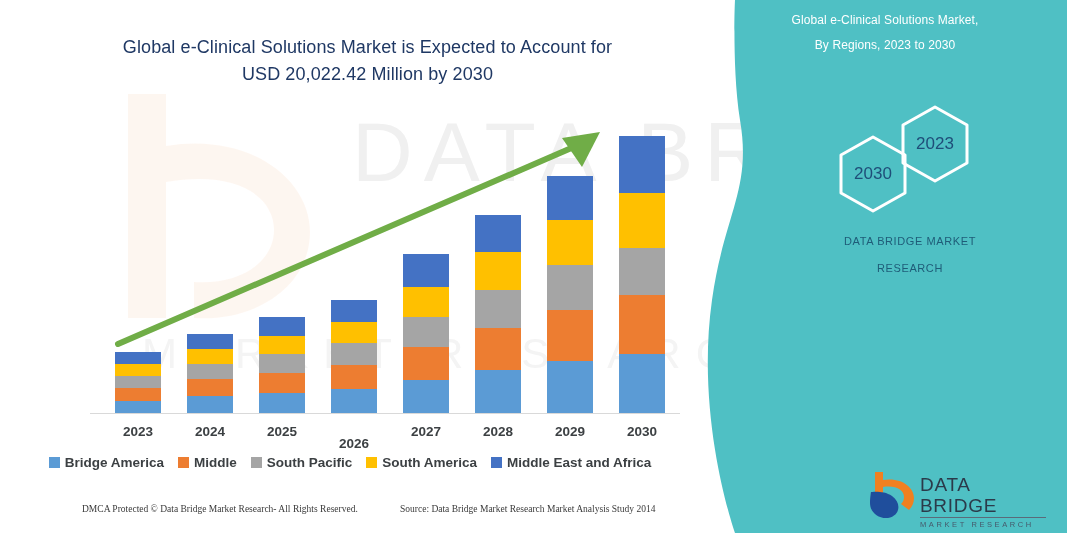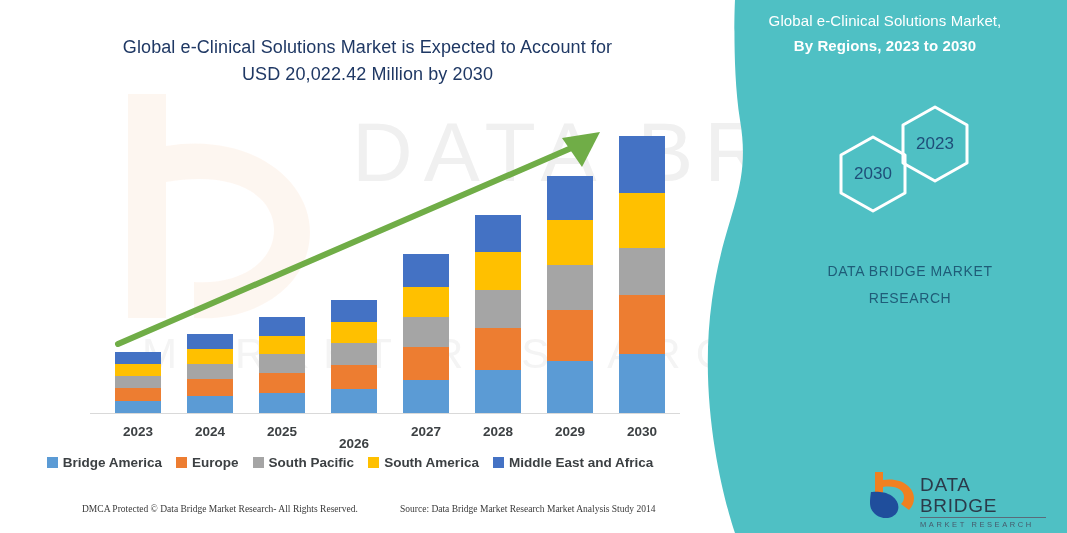--- a/index.html
+++ b/index.html
@@ -29,26 +29,26 @@
   }
   #teal-panel svg { display: block; }
 
   #panel-title {
     position: absolute;
     top: 8px;
     left: 710px;
     width: 350px;
     text-align: center;
     color: #ffffff;
-    font-size: 15px;
+    font-size: 12px;
     line-height: 25px;
     font-weight: 400;
     letter-spacing: .1px;
   }
-  #panel-title .l2 { display: block; font-weight: bold; }
+  #panel-title .l2 { display: block; }
 
   #hexwrap {
     position: absolute;
     top: 104px;
     left: 825px;
     width: 180px;
     height: 100px;
   }
   .hex {
     position: absolute;
@@ -65,26 +65,26 @@
     align-items: center;
     justify-content: center;
     color: #1f4e79;
     font-size: 17px;
   }
   #hex-2023 { left: 74px; top: 0px; }
   #hex-2030 { left: 12px; top: 30px; }
 
   #brand-text {
     position: absolute;
-    top: 258px;
+    top: 228px;
     left: 760px;
     width: 300px;
     text-align: center;
     color: #1f5c78;
-    font-size: 14px;
+    font-size: 11px;
     line-height: 27px;
     letter-spacing: .6px;
   }
   #brand-text .l2 { display: block; }
 
   
   #logo {
     position: absolute;
     top: 468px;
     left: 868px;
@@ -350,21 +350,21 @@
         <div class="xlabel" style="left: 612px;">2030</div>
       </div>
 
     <div id="legend">
         <div class="legend-item">
           <span class="legend-swatch" style="background: rgb(91, 155, 213);"></span>
           <span>Bridge America</span>
         </div>
         <div class="legend-item">
           <span class="legend-swatch" style="background: rgb(237, 125, 49);"></span>
-          <span>Europe</span>
+          <span>Middle</span>
         </div>
         <div class="legend-item">
           <span class="legend-swatch" style="background: rgb(165, 165, 165);"></span>
           <span>South Pacific</span>
         </div>
         <div class="legend-item">
           <span class="legend-swatch" style="background: rgb(255, 192, 0);"></span>
           <span>South America</span>
         </div>
         <div class="legend-item">

